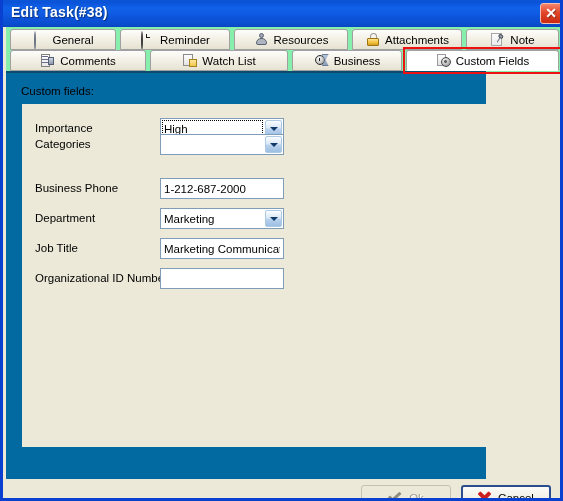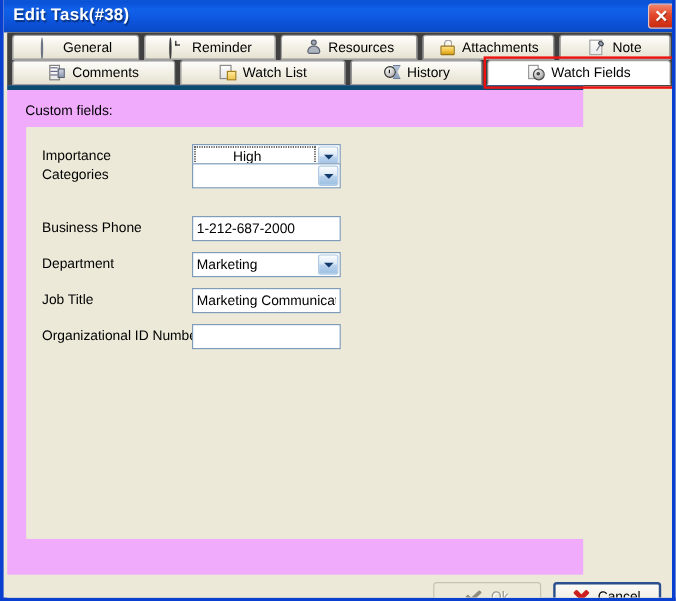--- a/index.html
+++ b/index.html
@@ -75,21 +75,21 @@
     left: 3px; top: 27px;
     width: 557px; height: 471px;
     background: #ece9d8;
   }
 
   
   #tabstrip {
     position: absolute;
     left: 0; top: 0;
     width: 557px; height: 45px;
-    background: #404040;
+    background: #86efac;
   }
   .tabrow {
     position: absolute;
     left: 0;
     height: 21px;
   }
   .tab {
     position: absolute;
     top: 0;
     height: 21px;
@@ -277,22 +277,22 @@
     box-sizing: border-box;
     pointer-events: none;
     z-index: 20;
   }
 
   
   #tabpage {
     position: absolute;
     left: 0; top: 44px;
     width: 480px; height: 408px;
-    background: #f0abfc;
-    border-top: 4px solid #0c4a6e;
+    background: #0369a1;
+    border-top: 2px solid #0c4a6e;
     box-sizing: border-box;
   }
   #section-label {
     position: absolute;
     left: 15px; top: 12px;
     font-size: 11.5px;
     color: #000000;
     white-space: nowrap;
   }
   #fields-panel {
@@ -319,21 +319,20 @@
   .field-control {
     position: absolute;
     left: 137px; top: 0;
     width: 124px; height: 21px;
     box-sizing: border-box;
     background: #ffffff;
     border: 1px solid #7f9db9;
   }
   .field-control.focused {
     border-color: #7f9db9;
-    text-align: center;
   }
   .field-value {
     position: absolute;
     left: 3px; top: 3px;
     font-size: 11.5px;
     color: #000000;
     white-space: nowrap;
     overflow: hidden;
     width: 100px;
     line-height: 14px;
@@ -530,32 +529,32 @@
             </div>
           </div>
           <div class="tab" style="left: 286px; width: 110px;">
             <div class="tab-inner">
               <span class="tab-ico">
                 <span class="ico-hist">
                   <span class="dial"></span>
                   <span class="glass"></span>
                 </span>
               </span>
-              <span class="tab-label">History</span>
+              <span class="tab-label">Business</span>
             </div>
           </div>
           <div class="tab active" style="left: 400px; width: 153px;">
             <div class="tab-inner">
               <span class="tab-ico">
                 <span class="ico-gear">
                   <span class="page"></span>
                   <span class="cog"></span>
                 </span>
               </span>
-              <span class="tab-label">Watch Fields</span>
+              <span class="tab-label">Custom Fields</span>
             </div>
           </div>
         </div>
       <div id="tab-highlight" style="left: 397px; top: 20px; width: 159px; height: 27px; border-color: rgb(238, 17, 17);"></div>
     </div>
 
     <div id="tabpage">
       <div id="section-label">Custom fields:</div>
       <div id="fields-panel">
           <div class="field-row" style="top: 13px; width: 100%; padding-left: 40px;">

